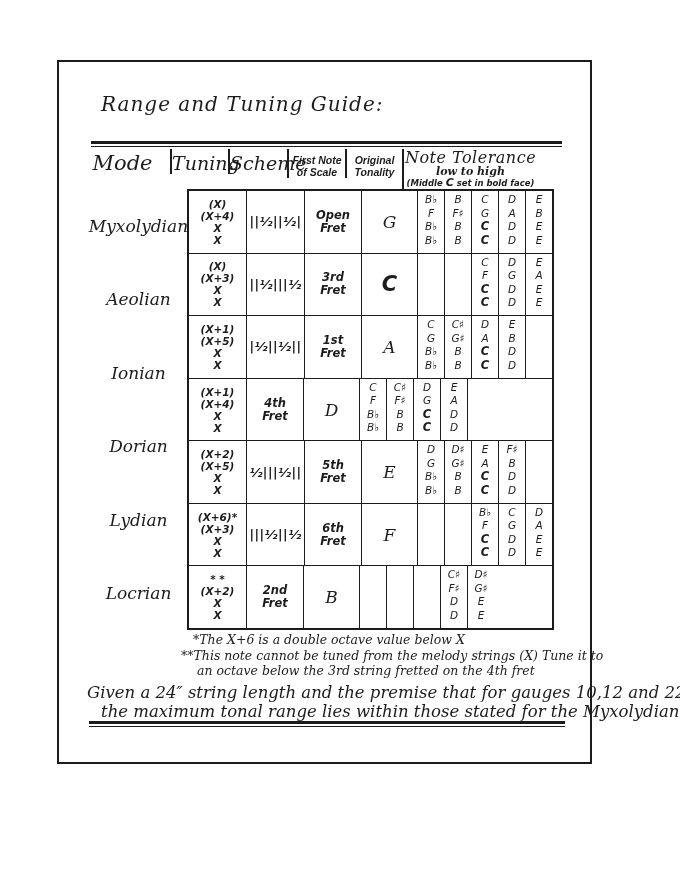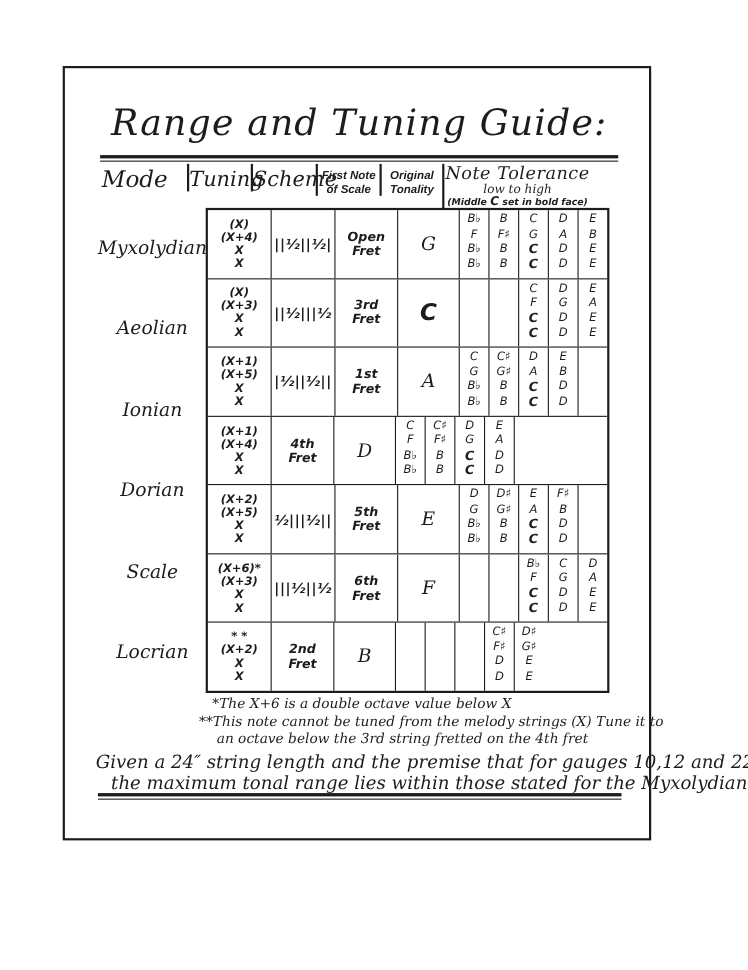--- a/index.html
+++ b/index.html
@@ -2,39 +2,39 @@
 <html><head>
 <meta charset="utf-8">
 <style>
   html,body{margin:0;padding:0;background:#fff;}
   .page{position:relative;width:680px;height:882px;background:#ffffff;
         font-family:"DejaVu Serif", serif;color:#1c1c1c;overflow:hidden;}
   .frame{position:absolute;left:57px;top:60px;width:535px;height:704px;
          border:2px solid #1c1c1c;box-sizing:border-box;background:#fff;}
 
   .title{position:absolute;left:42px;top:30px;margin:0;font-style:italic;font-weight:500;
-         font-size:33px;letter-spacing:1px;white-space:nowrap;}
+         font-size:20px;letter-spacing:1px;white-space:nowrap;}
   .rule-double{position:absolute;height:6px;border-top:3px solid #1c1c1c;
                border-bottom:1.5px solid #1c1c1c;box-sizing:border-box;}
   #title-rule{left:32px;top:79px;width:471px;}
   #closing-rule{left:30px;top:659px;width:476px;}
 
   
   .header-row{position:absolute;left:16px;top:87px;display:flex;align-items:flex-start;height:40px;}
   .hcell{box-sizing:border-box;text-align:center;font-style:italic;}
   .hsep{border-left:2px solid #1c1c1c;}
   .h-mode{width:95px;font-size:21px;padding-top:2px;}
   .h-tuning{width:58px;font-size:19px;padding-top:3px;}
   .h-scheme{width:59px;font-size:19px;padding-top:3px;}
   .h-small{font-family:Liberation Sans, sans-serif;font-weight:700;font-size:10.5px;line-height:12px;padding-top:5px;}
   .h-first{width:58px;}
   .h-ton{width:57px;}
   .h-tol{width:135px;padding-top:1px;}
   .h-tol .l1{font-size:16px;line-height:16px;letter-spacing:0.5px;}
-  .h-tol .l2{font-size:11px;line-height:11px;}
+  .h-tol .l2{font-size:11px;line-height:11px;font-weight:bold;}
   .h-tol .l3{font-family:"DejaVu Sans",sans-serif;font-weight:700;font-size:8.5px;line-height:11px;white-space:nowrap;}
   .h-tol .l3 .midc{font-size:11px;font-weight:700;}
 
   
   .mode-col{position:absolute;left:32px;top:127px;width:95px;height:441px;display:flex;flex-direction:column;}
   .mode-cell{flex:1;display:flex;align-items:center;justify-content:center;
              font-style:italic;font-size:17px;white-space:nowrap;}
 
   
   .gridbox{position:absolute;left:128px;top:127px;width:367px;height:441px;
@@ -87,21 +87,21 @@
         <div class="l2">low to high</div>
         <div class="l3"><span>(Middle </span><span class="midc">C</span><span> set in bold face)</span></div>
       </div>
     </div>
 
     <div class="mode-col" id="mode-col">
         <div class="mode-cell">Myxolydian</div>
         <div class="mode-cell">Aeolian</div>
         <div class="mode-cell">Ionian</div>
         <div class="mode-cell">Dorian</div>
-        <div class="mode-cell">Scale</div>
+        <div class="mode-cell">Lydian</div>
         <div class="mode-cell">Locrian</div>
       </div>
     <div class="gridbox" id="grid-rows">
         <div class="grid-row">
           <div class="cell w-tuning">
             <div class="">(X)</div>
             <div class="">(X+4)</div>
             <div class="">X</div>
             <div class="">X</div>
           </div>

